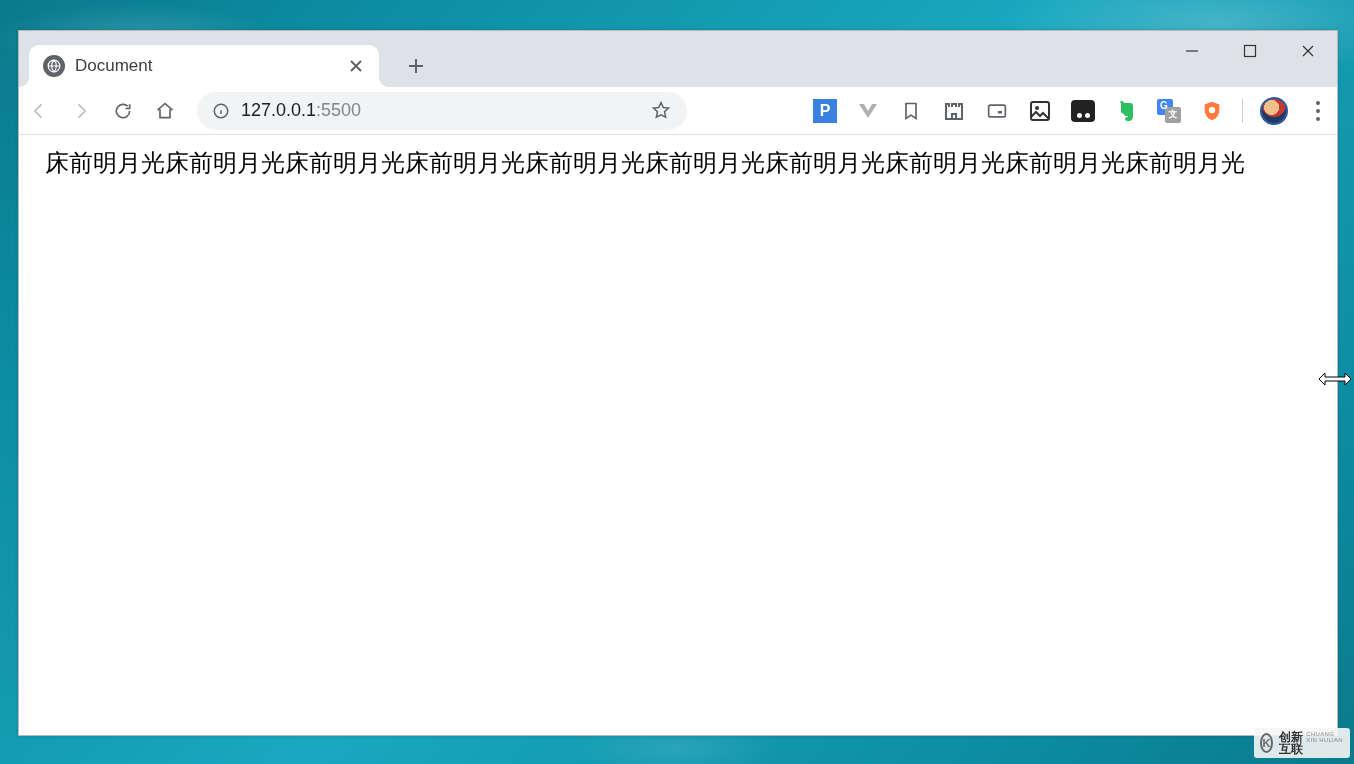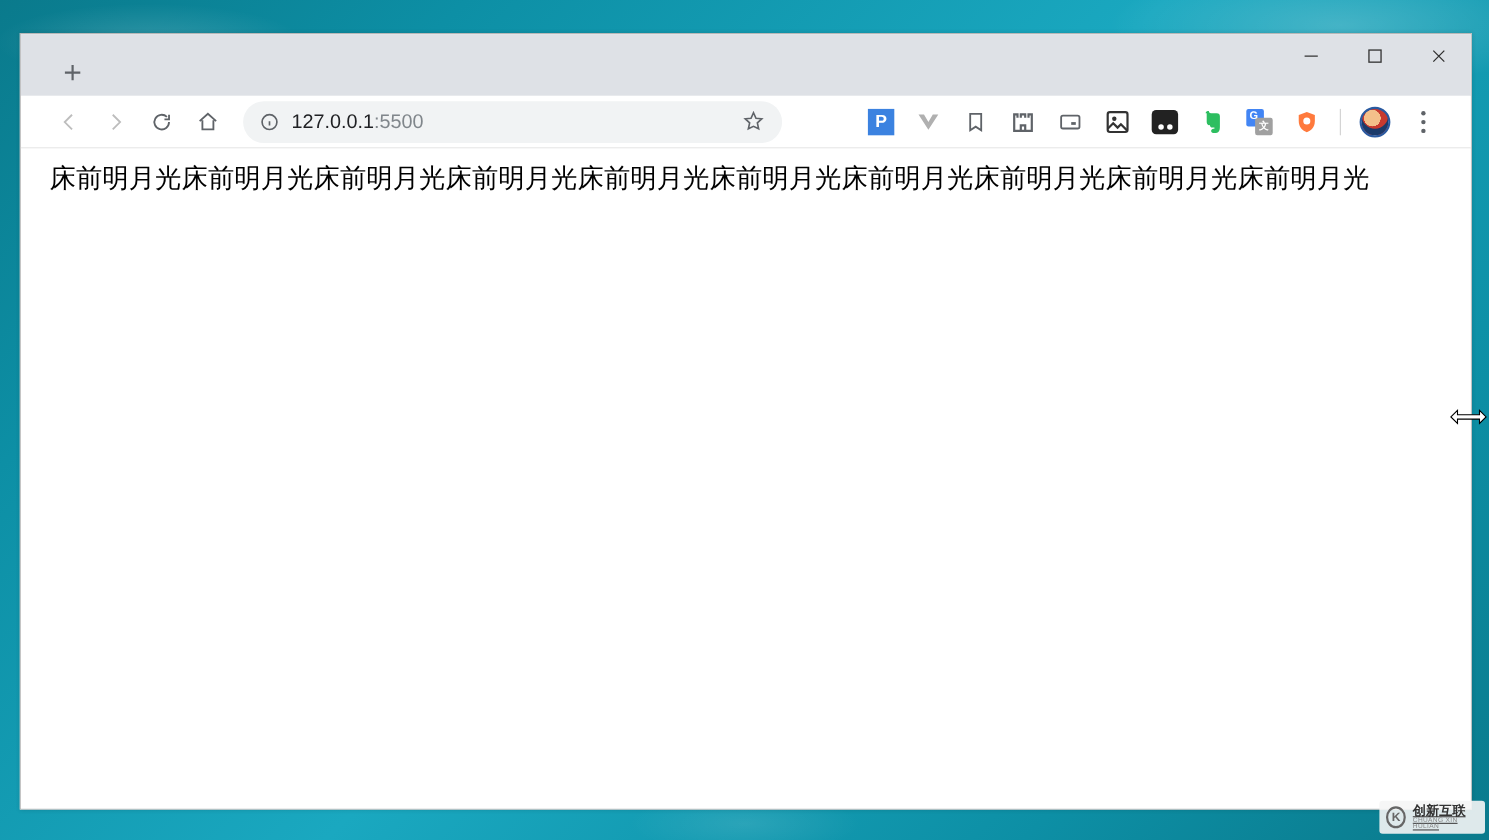--- a/index.html
+++ b/index.html
@@ -92,21 +92,21 @@
   }
   .win-btn svg { width:14px; height:14px; stroke:#333; stroke-width:1.2; fill:none;}
 
   
   .toolbar {
     height: 48px;
     background:#fff;
     border-bottom: 1px solid #e0e0e0;
     display:flex;
     align-items:center;
-    padding: 0 26px;
+    padding: 0 2px;
     gap: 6px;
   }
   .nav-btn {
     width:36px; height:36px; border-radius:50%;
     display:flex; align-items:center; justify-content:center;
     cursor:pointer; color:#5f6368;
   }
   .nav-btn.disabled { color:#bdbdbd; cursor:default;}
   .nav-btn svg { width:20px; height:20px; stroke:currentColor; stroke-width:2; fill:none;}
 
@@ -180,30 +180,44 @@
     border-radius: 3px;
     display:flex; align-items:center; gap:6px;
     padding: 0 6px;
     font-size:10px; color:#444;
   }
   .watermark .wm-logo {
     width:20px; height:20px; border:2px solid #666; border-radius:50%;
     display:flex; align-items:center; justify-content:center;
     font-size:11px; font-weight:bold; color:#666;
   }
-  .watermark .wm-text { display:flex; flex-direction:column; line-height:1;text-decoration:underline;}
+  .watermark .wm-text { display:flex; flex-direction:row; line-height:1;}
   .watermark .wm-main { font-size:12px; font-weight:600; color:#333;}
   .watermark .wm-sub { font-size:6px; color:#888; letter-spacing:0.3px;}
 </style>
 </head>
 <body>
 
 <div class="browser-window">
 
   <div class="tab-strip">
+    <div class="tab">
+      <span class="globe">
+        <svg viewBox="0 0 24 24">
+            <circle cx="12" cy="12" r="10" fill="none" stroke="#fff" stroke-width="2"></circle>
+            <path d="M2 12h20M12 2c3 3 4 7 4 10s-1 7-4 10c-3-3-4-7-4-10s1-7 4-10z" fill="none" stroke="#fff" stroke-width="2"></path>
+          </svg>
+      </span>
+      <span class="tab-title">Document</span>
+      <span class="tab-close">
+        <svg viewBox="0 0 14 14">
+            <path d="M2 2l10 10M12 2L2 12"></path>
+          </svg>
+      </span>
+    </div>
     <div class="new-tab">
       <svg viewBox="0 0 18 18">
           <path d="M9 2v14M2 9h14"></path>
         </svg>
     </div>
 
     <div class="window-controls">
       <div class="win-btn">
         <svg viewBox="0 0 14 14">
             <path d="M1 7h12"></path>

